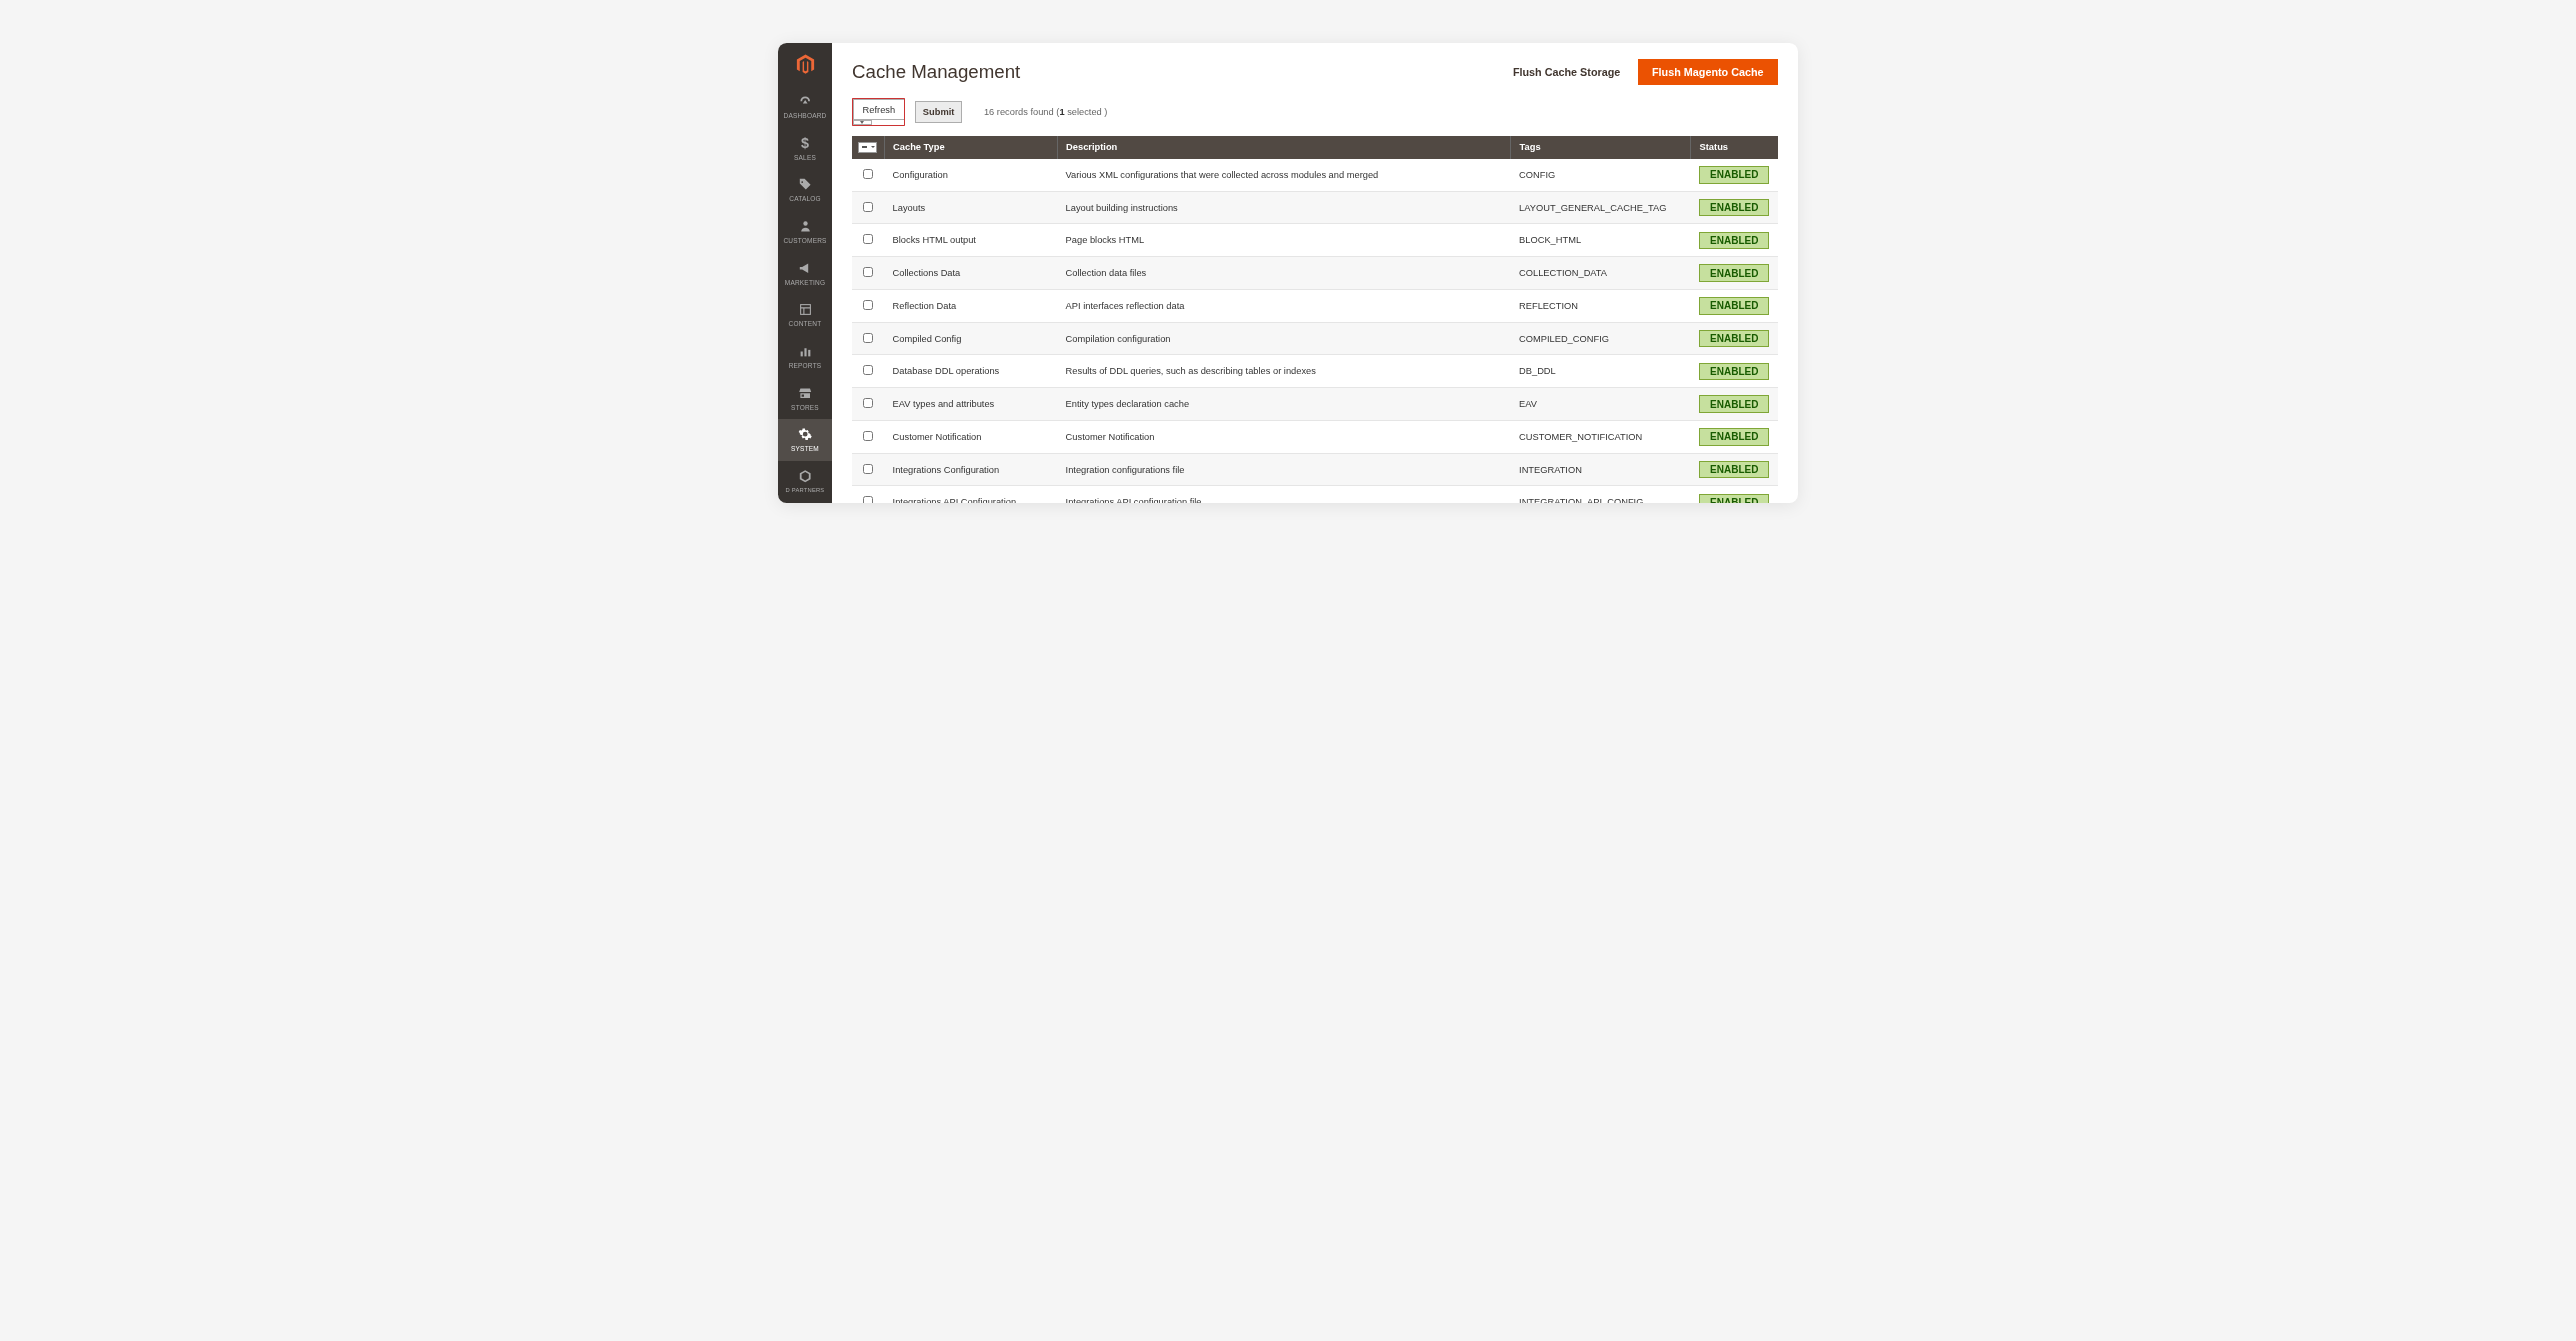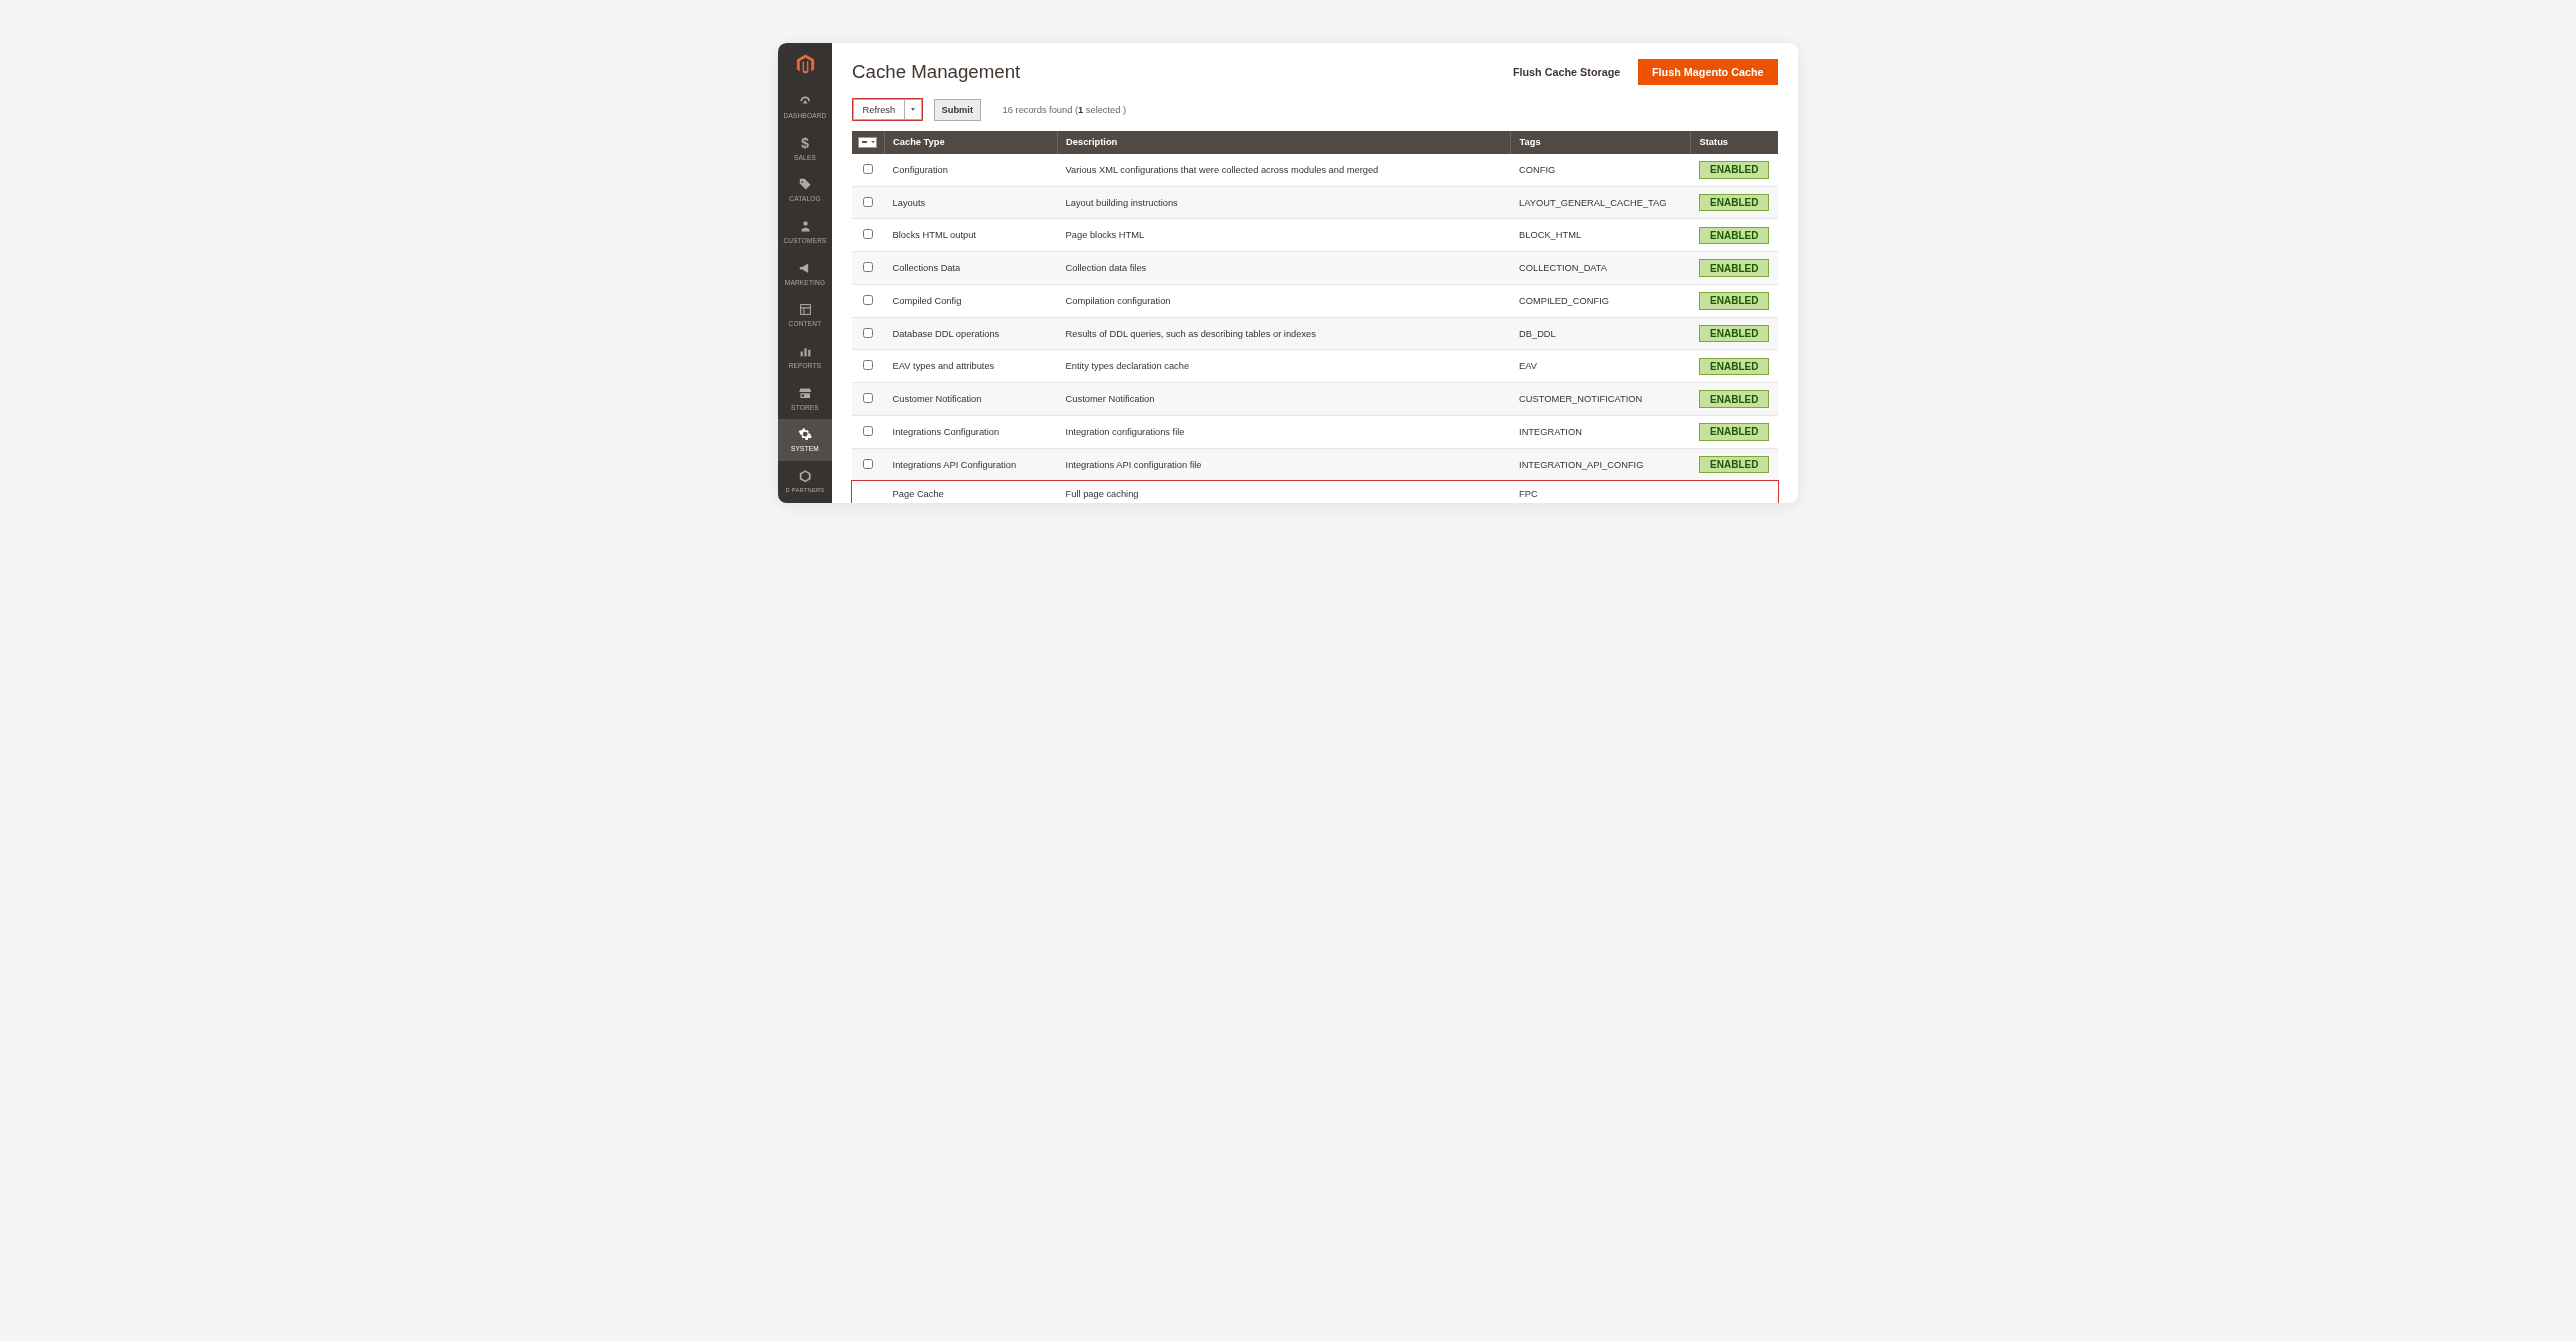--- a/index.html
+++ b/index.html
@@ -16,21 +16,21 @@
   .sidebar-item.active { background:#524d49; color:#fff; }
   .sidebar-item.partners .label { font-size:5.8px; }
   
   .content { flex:1; display:flex; flex-direction:column; overflow:hidden; }
   .page-header { display:flex; align-items:center; padding: 16px 20px 13px; }
   .page-title { font-size:18.7px; font-weight:400; color:#41362f; flex:0 0 auto; }
   .header-spacer { flex:1; }
   .btn-ghost { font-size:10.8px; font-weight:600; color:#41362f; background:none; border:none; padding:7.2px 13px; cursor:pointer; }
   .btn-primary { font-size:10.8px; font-weight:600; color:#fff; background:#eb5202; border:none; padding:7.2px 14.4px; cursor:pointer; margin-left:4.3px; }
   .toolbar { display:flex; align-items:center; padding: 0 20px 10px; gap:7.2px; }
-  .action-select-wrap { display:flex; border:1.4px solid #c33; border-radius:0.7px; }
+  .action-select-wrap { display:flex; border:1.4px solid #c33; border-radius:0.7px;flex-direction:column; }
   .action-select { background:#fff; border:0.7px solid #adadad; border-right:none; padding:4.3px 8.6px; font-size:9.3px; cursor:pointer; }
   .action-select-toggle { background:#fff; border:0.7px solid #adadad; width:18.7px; display:flex; align-items:center; justify-content:center; cursor:pointer; }
   .action-select-toggle .tri { width:0;height:0;border-left:2.9px solid transparent;border-right:2.9px solid transparent;border-top:3.6px solid #666;}
   .btn-submit { background:#ececec; border:0.7px solid #adadad; padding:5px 7px; font-size:9.3px; font-weight:600; color:#41362f; cursor:pointer; margin-left:2.9px;}
   .records-found { margin-left:14.4px; font-size:9.3px; color:#666; }
   .records-found b { color:#333; }
   
   .grid-wrap { padding: 0 20px; overflow:auto; flex:1; }
   table.grid { width:100%; border-collapse:collapse; }
   table.grid thead th { background:#514943; color:#fff; font-weight:600; font-size:9.3px; text-align:left; padding:6.5px 8.6px; border-right:0.7px solid #666; }
@@ -214,20 +214,27 @@
               </tr>
               <tr>
                 <td class="col-check"><input type="checkbox" style=""></td>
                 <td>Collections Data</td>
                 <td>Collection data files</td>
                 <td>COLLECTION_DATA</td>
                 <td class="col-status"><span class="status-badge">ENABLED</span></td>
               </tr>
               <tr>
                 <td class="col-check"><input type="checkbox" style=""></td>
+                <td>Reflection Data</td>
+                <td>API interfaces reflection data</td>
+                <td>REFLECTION</td>
+                <td class="col-status"><span class="status-badge">ENABLED</span></td>
+              </tr>
+              <tr>
+                <td class="col-check"><input type="checkbox" style=""></td>
                 <td>Compiled Config</td>
                 <td>Compilation configuration</td>
                 <td>COMPILED_CONFIG</td>
                 <td class="col-status"><span class="status-badge">ENABLED</span></td>
               </tr>
               <tr>
                 <td class="col-check"><input type="checkbox" style=""></td>
                 <td>Database DDL operations</td>
                 <td>Results of DDL queries, such as describing tables or indexes</td>
                 <td>DB_DDL</td>

